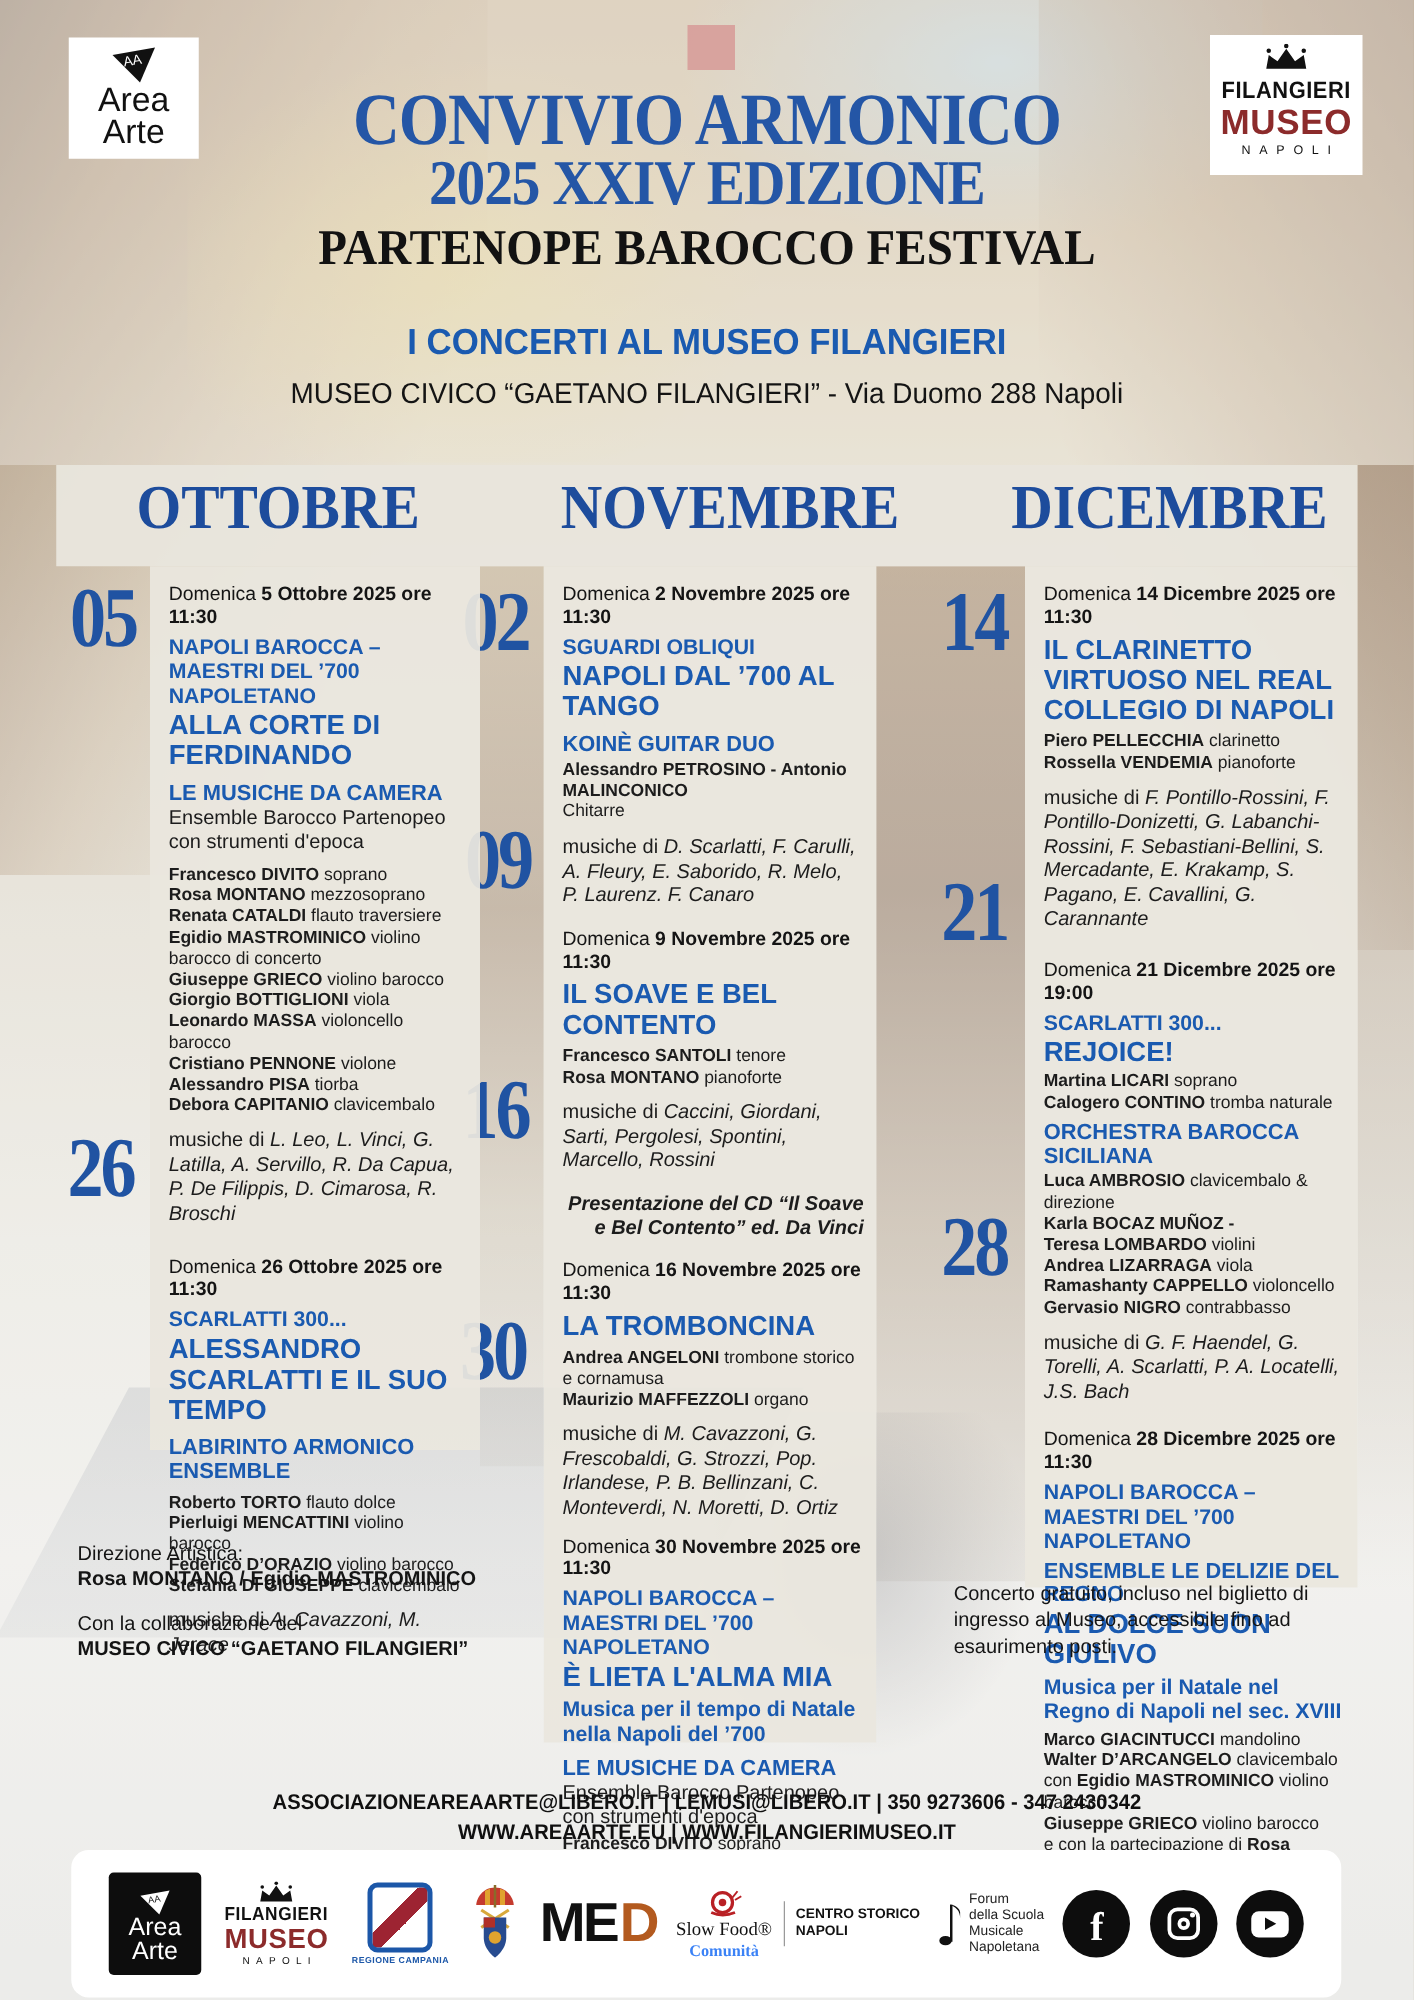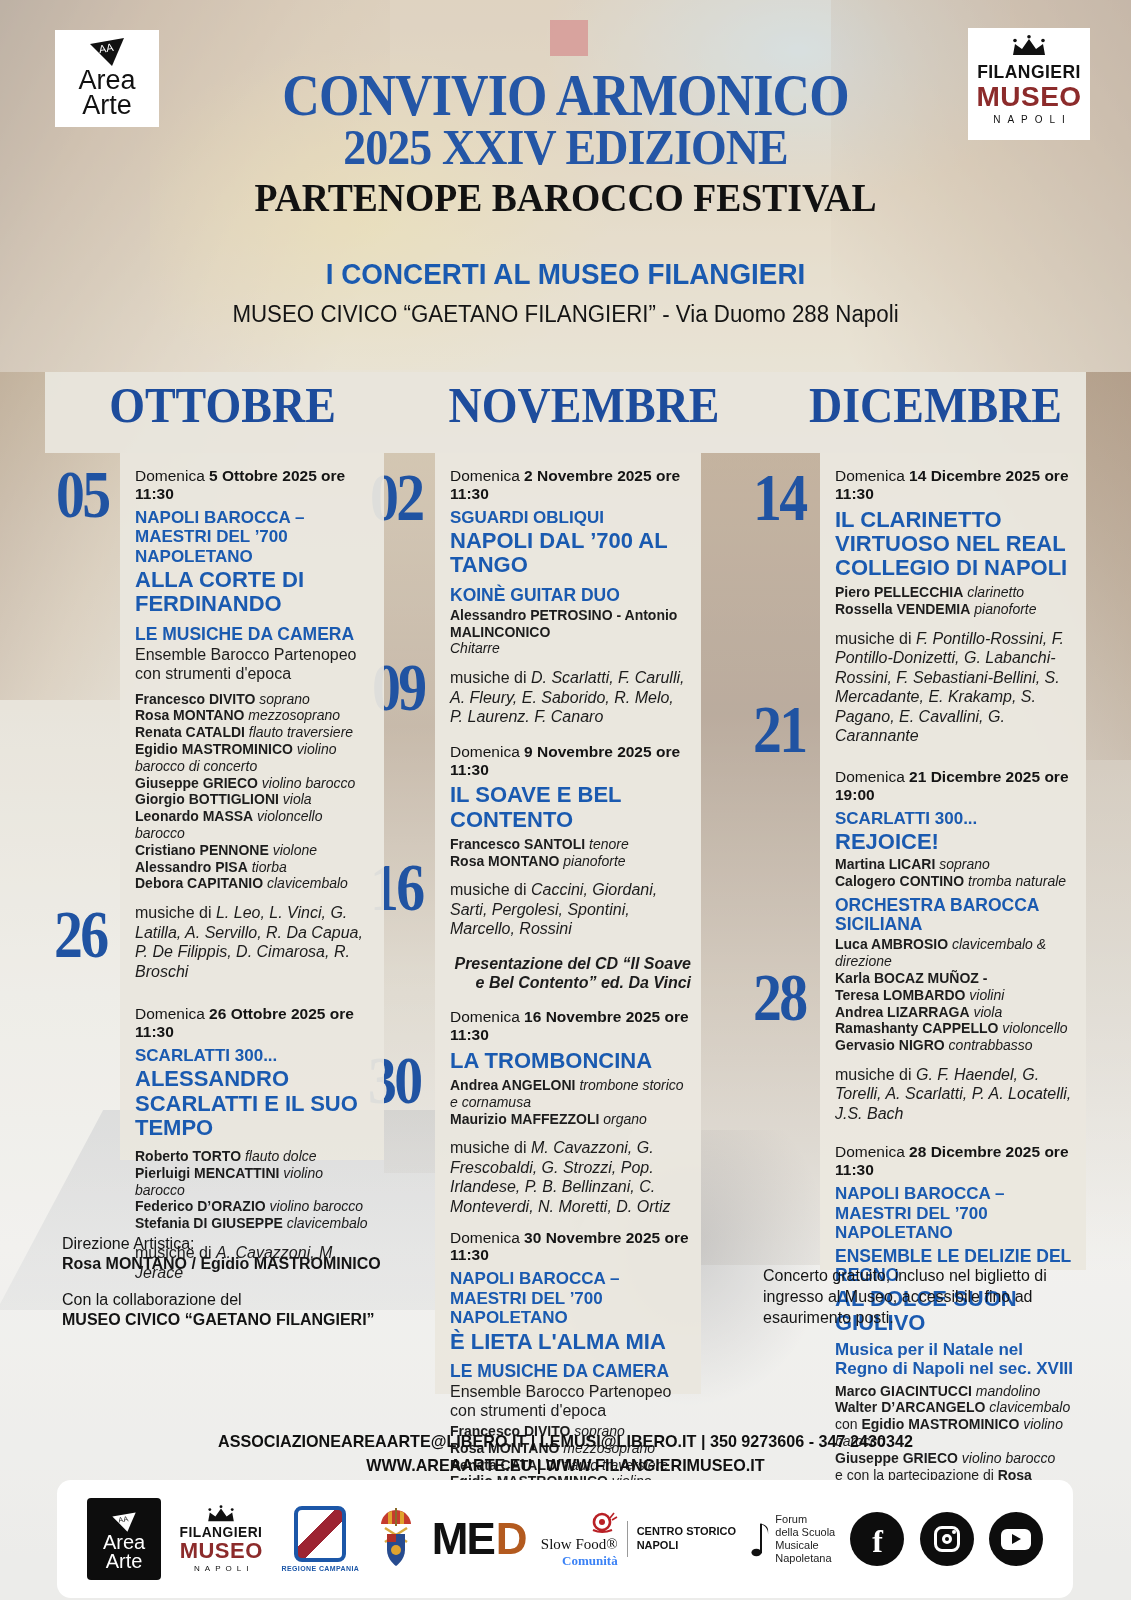--- a/index.html
+++ b/index.html
@@ -75,21 +75,21 @@
   .blue { color:#1a5ab0; }
   .date   { font-size:15.5px; line-height:1.15; margin-bottom:5px; color:#141414; }
   .date-main { font-weight:bold; }
   .t-small { font-size:17px; font-weight:bold; line-height:1.15; margin:2px 0; }
   .t-large { font-size:22px; font-weight:bold; line-height:1.1; margin:2px 0 4px; }
   .tagline { font-size:17px; font-weight:bold; line-height:1.15; margin:0 0 4px; }
   .group   { font-size:17.5px; font-weight:bold; line-height:1.1; margin:8px 0 2px; }
   .desc    { font-size:16px; line-height:1.18; margin:0 0 7px; }
   .perf       { font-size:14px; line-height:1.2; }
   .perf-name  { font-weight:bold; }
-  .perf-role  { font-style:italic; }
+  .perf-role  { }
   .musiche { font-size:16px; line-height:1.22; margin-top:11px; }
   .works   { font-style:italic; }
   .cd-note { font-size:16px; font-weight:bold; font-style:italic; line-height:1.2; margin-top:15px;text-align:right; }
 
   
   .credits { position:absolute; left:62px; top:1234px; width:320px; font-size:16px; line-height:1.25; color:#141414; }
   .credits .bold { font-weight:bold; }
   .credits .gap { height:16px; }
   .free-note { position:absolute; left:763px; top:1266px; width:296px; font-size:16px; line-height:1.3; color:#141414; }
 
@@ -104,21 +104,21 @@
   .fl-areaarte .aa-text { color:#fff; font-size:20px; line-height:.95; }
   .fl-fil .fil-name { font-size:15px; }
   .fl-fil .fil-museo { font-size:22px; }
   .fl-fil .fil-napoli { font-size:8px; letter-spacing:5px; text-indent:5px; margin-top:2px; }
   .fl-camp-shield { width:52px; height:56px; border:4px solid #1c57a8; border-radius:8px; background:
       linear-gradient(135deg, transparent 40%, #9d2432 40%, #9d2432 60%, transparent 60%), #fff; }
   .fl-camp-label { font-size:7px; font-weight:bold; color:#1c57a8; letter-spacing:.4px; margin-top:3px; }
   .fl-med { flex-direction:row; font-weight:bold; font-size:44px; letter-spacing:-2px; line-height:1; }
   .fl-med .me { color:#111; } .fl-med .d { color:#b35a1f; margin-left:2px; }
   .fl-slow { flex-direction:row; gap:9px; }
-  .sf-left { display:flex; flex-direction:column; align-items:flex-end; }
+  .sf-left { display:flex; flex-direction:column; align-items:center; }
   .sf-name { font-family:"Liberation Serif",serif; font-size:15px; color:#111; }
   .sf-com  { font-family:"Liberation Serif",serif; font-size:13px; font-weight:bold; color:#3b82f6; }
   .sf-div  { width:1px; height:36px; background:#9a9a9a; }
   .sf-right { font-size:11px; font-weight:bold; color:#111; text-align:left; line-height:1.25; }
   .fl-forum { flex-direction:row; gap:6px; align-items:center; }
   .forum-text { font-size:11px; color:#222; text-align:left; line-height:1.2; }
   .soc { width:54px; height:54px; border-radius:50%; background:#0d0d0d; display:flex; align-items:center; justify-content:center; }
   .soc-f { color:#fff; font-family:"Liberation Serif",serif; font-weight:bold; font-size:32px; margin-top:4px; }
   .ig-frame { width:26px; height:26px; border:3px solid #fff; border-radius:8px; position:relative; }
   .ig-lens { position:absolute; left:50%; top:50%; width:10px; height:10px; margin:-5px 0 0 -5px; border:3px solid #fff; border-radius:50%; }
@@ -205,20 +205,21 @@
         <div class="perf"><span class="perf-name">Cristiano PENNONE</span><span class="perf-role"> violone</span></div>
         <div class="perf"><span class="perf-name">Alessandro PISA</span><span class="perf-role"> tiorba</span></div>
         <div class="perf"><span class="perf-name">Debora CAPITANIO</span><span class="perf-role"> clavicembalo</span></div>
       </div>
     <div class="musiche"><span>musiche di</span> <span class="works">L. Leo, L. Vinci, G. Latilla, A. Servillo, R. Da Capua, P. De Filippis, D. Cimarosa, R. Broschi</span></div>
   </div>
   <div class="event" style="margin-top:24px">
     <div class="date"><span>Domenica</span> <span class="date-main">26 Ottobre 2025 ore 11:30</span></div>
     <div class="t-small blue">SCARLATTI 300...</div>
     <div class="t-large blue">ALESSANDRO SCARLATTI E IL SUO TEMPO</div>
+    <div class="group blue">LABIRINTO ARMONICO ENSEMBLE</div>
     <div style="height:4px"></div>
     <div>
         <div class="perf"><span class="perf-name">Roberto TORTO</span><span class="perf-role"> flauto dolce</span></div>
         <div class="perf"><span class="perf-name">Pierluigi MENCATTINI</span><span class="perf-role"> violino barocco</span></div>
         <div class="perf"><span class="perf-name">Federico D’ORAZIO</span><span class="perf-role"> violino barocco</span></div>
         <div class="perf"><span class="perf-name">Stefania DI GIUSEPPE</span><span class="perf-role"> clavicembalo</span></div>
       </div>
     <div class="musiche"><span>musiche di</span> <span class="works">A. Cavazzoni, M. Jerace</span></div>
   </div>
 </div>
@@ -251,20 +252,21 @@
     <div>
         <div class="perf"><span class="perf-name">Andrea ANGELONI</span><span class="perf-role"> trombone storico e cornamusa</span></div>
         <div class="perf"><span class="perf-name">Maurizio MAFFEZZOLI</span><span class="perf-role"> organo</span></div>
       </div>
     <div class="musiche"><span>musiche di</span> <span class="works">M. Cavazzoni, G. Frescobaldi, G. Strozzi, Pop. Irlandese, P. B. Bellinzani, C. Monteverdi, N. Moretti, D. Ortiz</span></div>
   </div>
   <div class="event" style="margin-top:12px">
     <div class="date"><span>Domenica</span> <span class="date-main">30 Novembre 2025 ore 11:30</span></div>
     <div class="t-small blue">NAPOLI BAROCCA – MAESTRI DEL ’700 NAPOLETANO</div>
     <div class="t-large blue">È LIETA L'ALMA MIA</div>
+    <div class="tagline blue">Musica per il tempo di Natale nella Napoli del ’700</div>
     <div class="group blue">LE MUSICHE DA CAMERA</div>
     <div class="desc" style="margin-bottom:2px">Ensemble Barocco Partenopeo con strumenti d'epoca</div>
     <div>
         <div class="perf"><span class="perf-name">Francesco DIVITO</span><span class="perf-role"> soprano</span></div>
         <div class="perf"><span class="perf-name">Rosa MONTANO</span><span class="perf-role"> mezzosoprano</span></div>
         <div class="perf"><span class="perf-name">Renata CATALDI</span><span class="perf-role"> flauto traversiere</span></div>
         <div class="perf"><span class="perf-name">Egidio MASTROMINICO</span><span class="perf-role"> violino barocco di concerto</span></div>
         <div class="perf"><span class="perf-name">Giuseppe GRIECO</span><span class="perf-role"> violino barocco</span></div>
         <div class="perf"><span class="perf-name">Leonardo MASSA</span><span class="perf-role"> violoncello barocco</span></div>
       </div>

